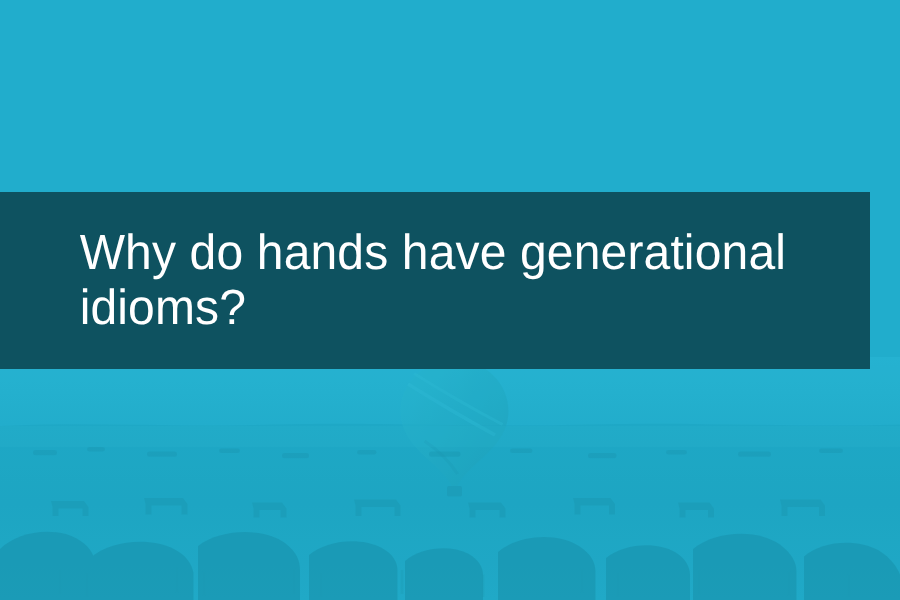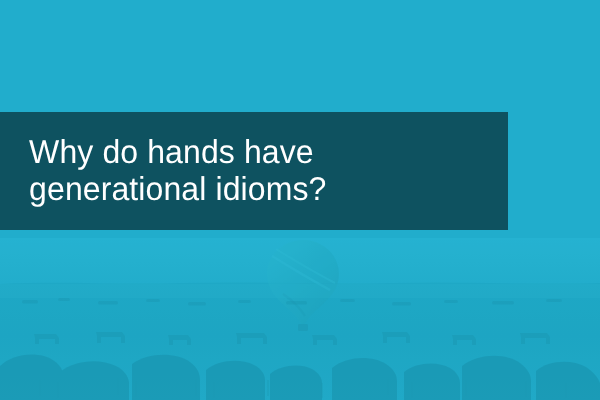--- a/index.html
+++ b/index.html
@@ -53,26 +53,27 @@
     top: 0;
     width: 600px;
     height: 120px;
     background: #21adcc;
   }
 
   
   .caption-band {
     position: absolute;
     left: 0;
-    top: 112px;
-    width: 508px;
+    top: 128px;
+    width: 556px;
     height: 118px;
     background: #0e5260;
     display: flex;
     align-items: center;
+    padding-left: 24px;
   }
 
   .caption-text {
     margin: 0;
     padding: 0 24px 0 30px;
     color: #ffffff;
     font-family: "Liberation Sans", sans-serif;
     font-size: 33px;
     line-height: 1.12;
     font-weight: 400;

